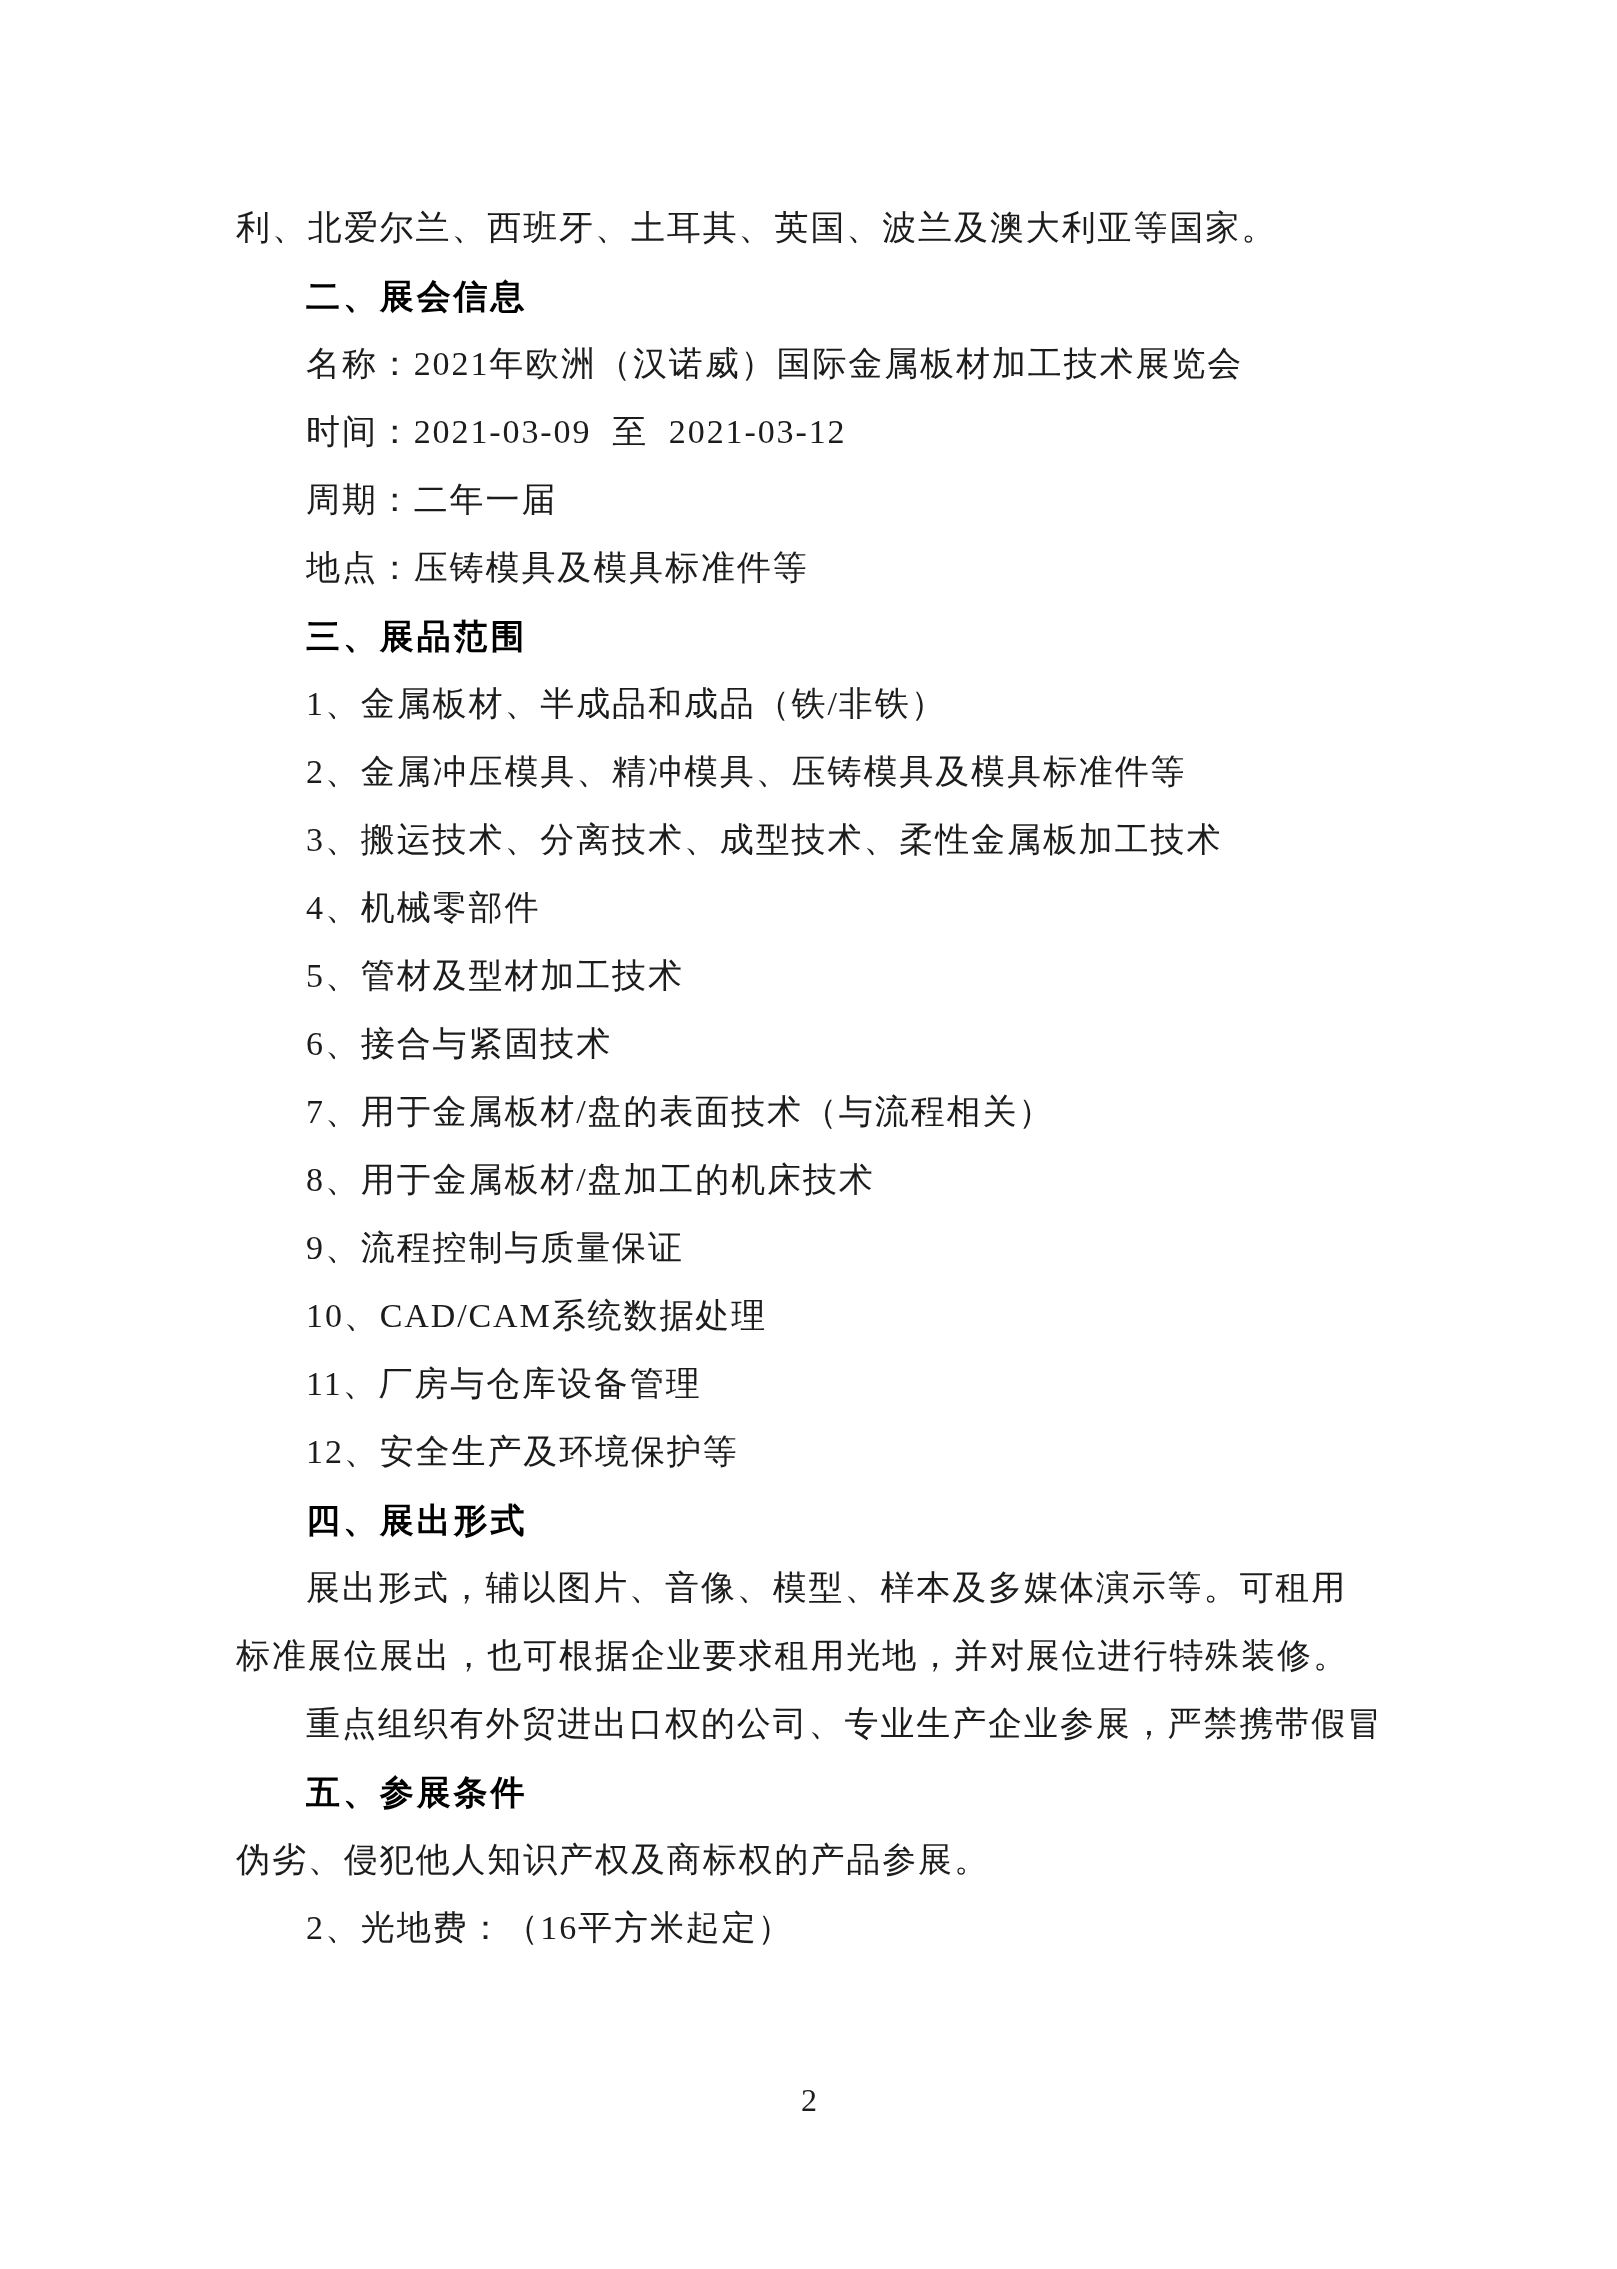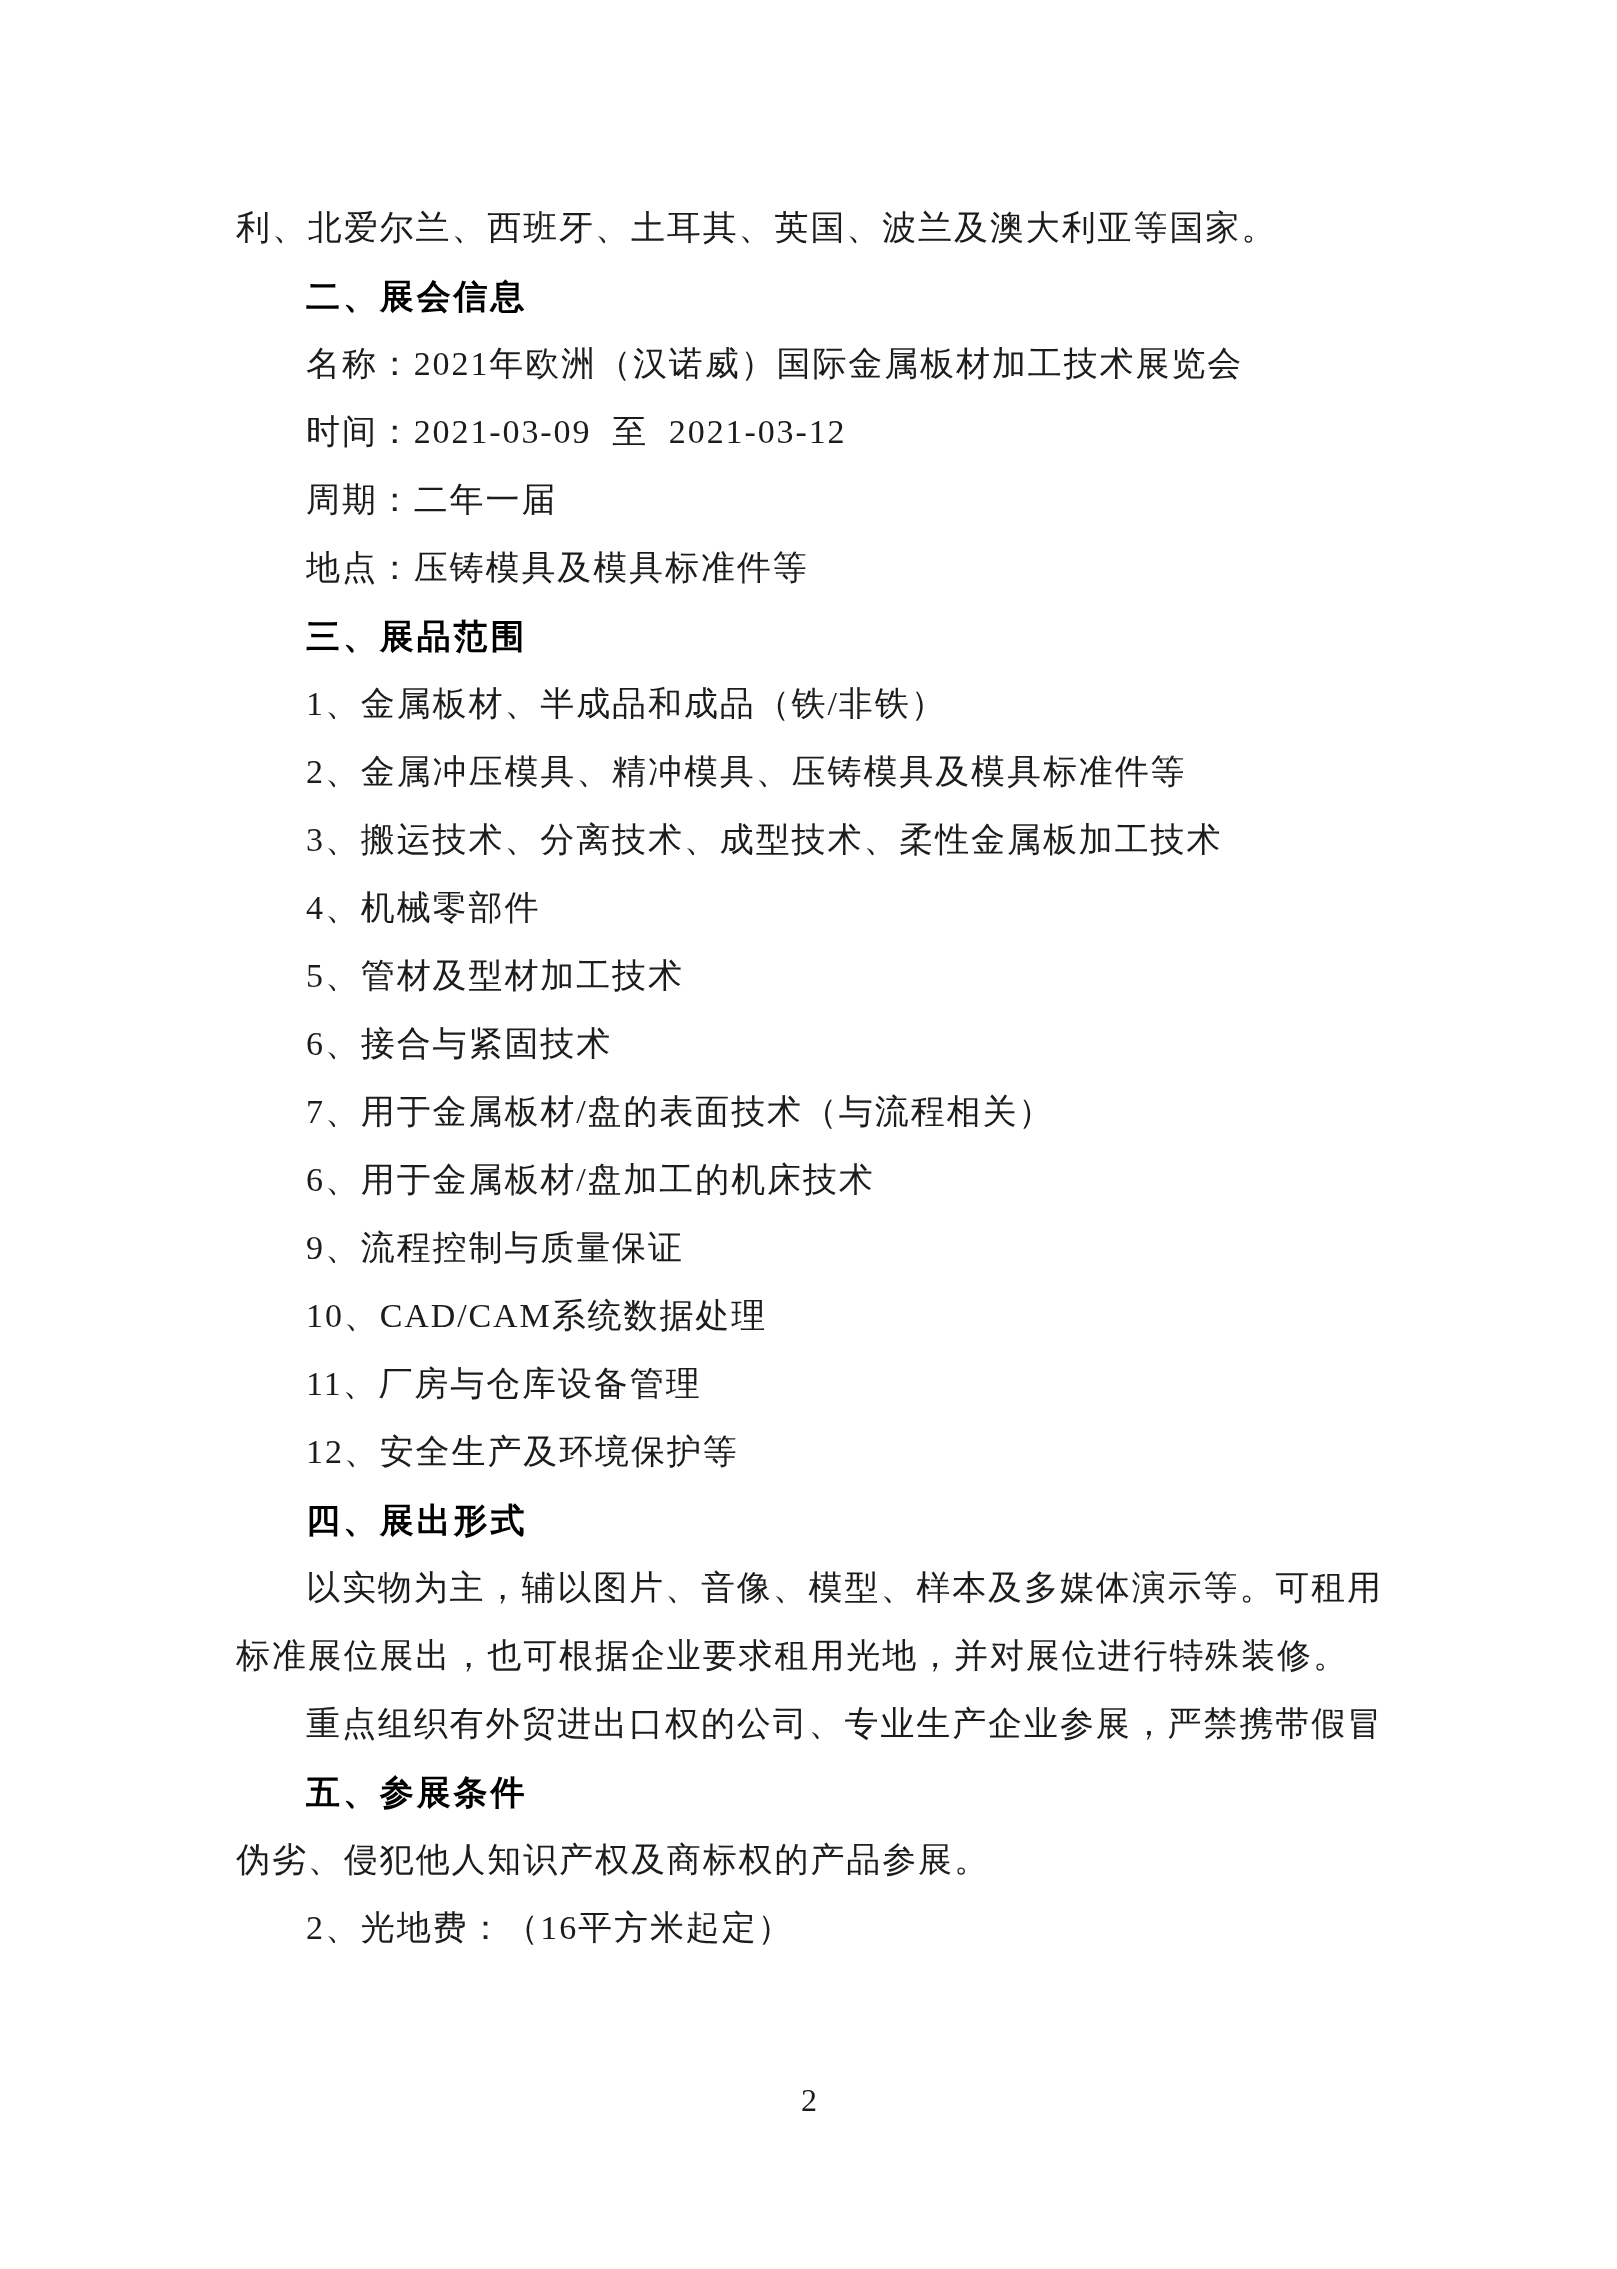--- a/index.html
+++ b/index.html
@@ -62,27 +62,27 @@
     <div class="line indent">周期：二年一届</div>
     <div class="line indent">地点：压铸模具及模具标准件等</div>
     <div class="line heading indent">三、展品范围</div>
     <div class="line indent">1、金属板材、半成品和成品（铁/非铁）</div>
     <div class="line indent">2、金属冲压模具、精冲模具、压铸模具及模具标准件等</div>
     <div class="line indent">3、搬运技术、分离技术、成型技术、柔性金属板加工技术</div>
     <div class="line indent">4、机械零部件</div>
     <div class="line indent">5、管材及型材加工技术</div>
     <div class="line indent">6、接合与紧固技术</div>
     <div class="line indent">7、用于金属板材/盘的表面技术（与流程相关）</div>
-    <div class="line indent">6、用于金属板材/盘加工的机床技术</div>
+    <div class="line indent">8、用于金属板材/盘加工的机床技术</div>
     <div class="line indent">9、流程控制与质量保证</div>
     <div class="line indent">10、CAD/CAM系统数据处理</div>
     <div class="line indent">11、厂房与仓库设备管理</div>
     <div class="line indent">12、安全生产及环境保护等</div>
     <div class="line heading indent">四、展出形式</div>
-    <div class="line indent">以实物为主，辅以图片、音像、模型、样本及多媒体演示等。可租用</div>
+    <div class="line indent">展出形式，辅以图片、音像、模型、样本及多媒体演示等。可租用</div>
     <div class="line">标准展位展出，也可根据企业要求租用光地，并对展位进行特殊装修。</div>
     <div class="line indent">重点组织有外贸进出口权的公司、专业生产企业参展，严禁携带假冒</div>
     <div class="line heading indent">五、参展条件</div>
     <div class="line">伪劣、侵犯他人知识产权及商标权的产品参展。</div>
     <div class="line indent">2、光地费：（16平方米起定）</div>
   </div>
   <div class="page-number">2</div>
 </div>
 
 

